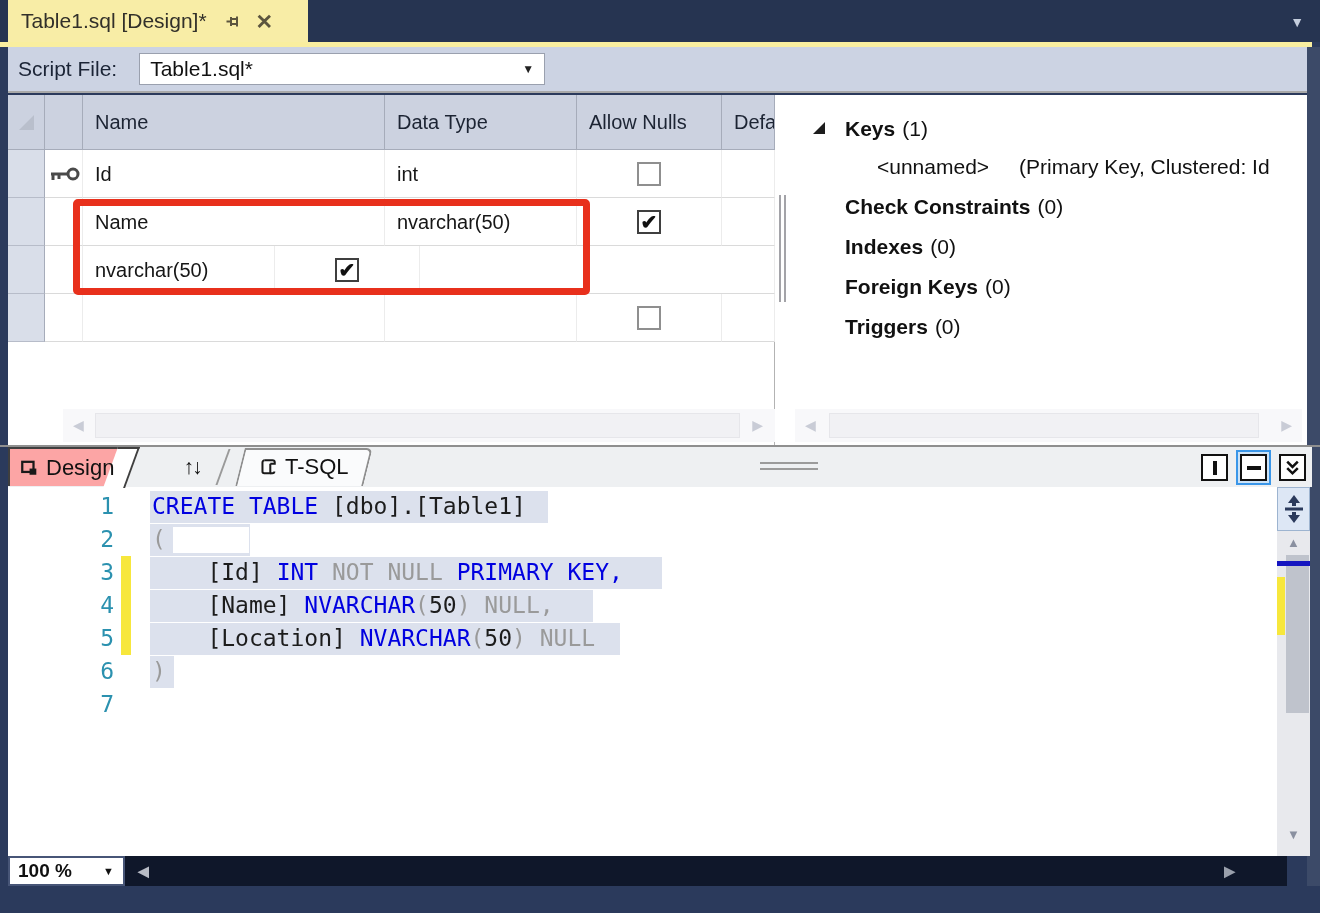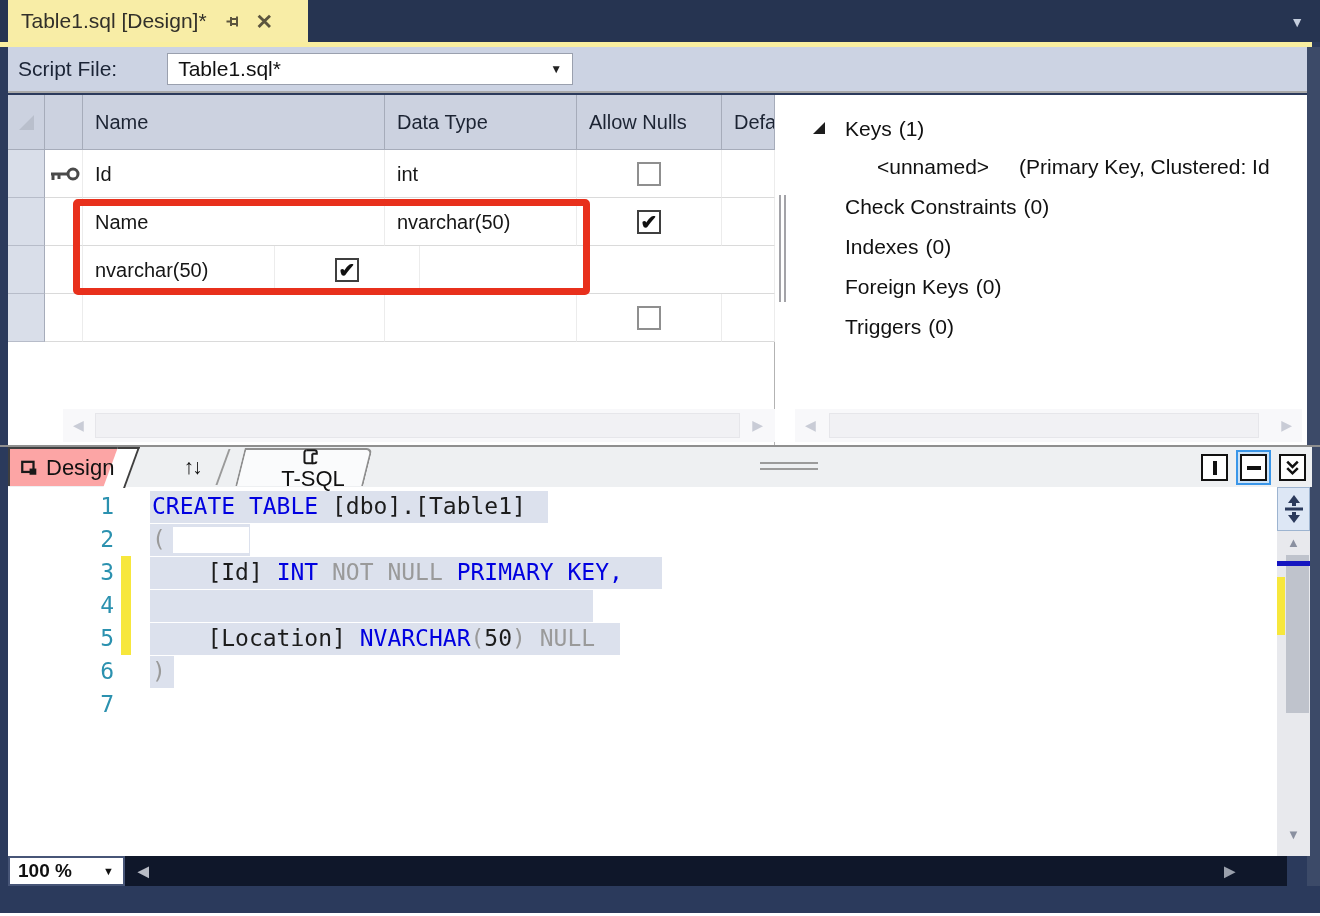--- a/index.html
+++ b/index.html
@@ -32,21 +32,21 @@
   .doc-tab{position:absolute;left:8px;top:0;width:300px;height:42px;background:var(--yellow-tab);
            display:flex;align-items:center;padding:0 10px 0 13px;}
   .doc-tab .title{font-size:21px;color:#32302a;white-space:nowrap;}
   .doc-tab .pin{margin-left:18px;display:flex;align-items:center;}
   .doc-tab .close{margin-left:14px;font-size:21px;font-weight:bold;color:#5c553e;line-height:1;}
   .yellow-line{position:absolute;left:0;top:42px;width:1312px;height:5px;background:#f9ee9f;}
   .tabstrip-chevron{position:absolute;right:16px;top:14px;font-size:14px;color:#c5cede;}
 
   
   .toolbar{position:absolute;left:8px;top:47px;width:1299px;height:46px;background:var(--toolbar);
-           display:flex;align-items:center;border-bottom:2px solid #a9a9a9;gap:28px;}
+           display:flex;align-items:center;border-bottom:2px solid #a9a9a9;}
   .toolbar .lbl{font-size:21px;color:#1b2436;margin-left:10px;}
   .combo{position:relative;width:406px;height:32px;background:#fff;border:1px solid #9aa0ae;
          margin-left:22px;display:flex;align-items:center;}
   .combo .val{font-size:21px;color:#111;margin-left:10px;}
   .combo .arr{position:absolute;right:10px;font-size:12px;color:#222;}
 
   
   .designer-pane{position:absolute;left:8px;top:95px;width:767px;height:350px;background:#fff;
                  border-right:1px solid #b3b3b3;}
   .grid{position:absolute;left:0;top:0;width:767px;}
@@ -79,21 +79,21 @@
            border:7px solid var(--red);border-radius:5px;z-index:6;}
   .pane-hscroll{position:absolute;left:0;bottom:3px;height:33px;background:#f8f8fa;}
   .pane-hscroll .sarr{position:absolute;top:8px;font-size:14px;color:#c9ccd6;}
   .pane-hscroll .sthumb{position:absolute;top:4px;height:25px;background:#f1f1f4;border:1px solid #e6e6ea;}
 
   .pane-splitter{position:absolute;left:775px;top:95px;width:15px;height:350px;background:#fff;}
   .grip-line{position:absolute;top:100px;width:2px;height:107px;background:#a3a3a8;}
 
   .props-pane{position:absolute;left:790px;top:95px;width:517px;height:350px;background:#fff;overflow:hidden;}
   .tree-row{position:absolute;left:0;height:27px;white-space:nowrap;font-size:21px;color:#111;}
-  .tree-row .b{font-weight:normal;}
+  .tree-row .b{font-weight:bold;}
   .tree-row .cnt{font-weight:normal;margin-left:7px;}
   .expander{position:absolute;width:0;height:0;border-bottom:12px solid #1d1d1d;border-left:12px solid transparent;}
 
   .right-strip{position:absolute;left:1307px;top:47px;width:13px;height:839px;background:#3c4a68;}
 
   .hsep{position:absolute;left:0;top:445px;width:1320px;height:2px;background:#8f8f8f;}
 
   
   .panel-strip{position:absolute;left:8px;top:447px;width:1304px;height:40px;background:var(--strip-bg);}
   .tab-content{position:relative;z-index:4;display:flex;align-items:center;height:100%;}
@@ -105,21 +105,21 @@
               transform:skewX(-20deg);transform-origin:100% 0;}
   .design-tab .tab-content{padding-left:10px;}
   .sort-tab{position:absolute;left:152px;top:0;width:64px;height:39px;z-index:2;}
   .sort-tab::after{content:"";position:absolute;right:0;top:2px;width:2px;height:36px;background:#9a9a9a;
               transform:skewX(-20deg);}
   .sort-tab .tab-content{justify-content:center;}
   .sort-glyph{font-size:21px;font-weight:bold;color:#111;letter-spacing:-2px;}
   .tsql-tab{position:absolute;left:232px;top:0;width:128px;height:39px;z-index:2;}
   .tsql-bg{position:absolute;inset:1px 0 0 0;background:#fafbfc;border:2px solid #8f8f8f;border-bottom:none;
            border-radius:0 6px 0 0;transform:skewX(-14deg);}
-  .tsql-tab .tab-content{padding-left:18px;flex-direction:column;}
+  .tsql-tab .tab-content{padding-left:18px;}
   .tab-icon{margin-right:8px;display:flex;align-items:center;}
   .strip-grip{position:absolute;left:752px;top:15px;width:58px;height:8px;
               border-top:2px solid #9b9b9b;border-bottom:2px solid #9b9b9b;}
   .split-btns{position:absolute;right:6px;top:3px;display:flex;align-items:center;gap:8px;}
   .sq-btn{width:27px;height:27px;border:2px solid #111;background:#fff;
           display:flex;align-items:center;justify-content:center;}
   .btn-hl{width:35px;height:35px;background:#cde3f7;border:2px solid #3a96e8;
           display:flex;align-items:center;justify-content:center;}
   .vbar{width:4px;height:14px;background:#111;}
   .hbar{width:14px;height:4px;background:#111;}
@@ -370,20 +370,21 @@
           <span class="code-text"><span class="t-gr">(</span></span>
         </div>
         <div class="code-line" style="top: 69px;">
           <span class="line-num">3</span>
           <div class="band" style="width: 512px;"></div>
           <span class="code-text"><span class="t-pl">    [Id] </span><span class="t-kw">INT</span><span class="t-gr"> NOT NULL </span><span class="t-kw">PRIMARY KEY,</span></span>
         </div>
         <div class="code-line" style="top: 102px;">
           <span class="line-num">4</span>
           <div class="band" style="width: 443px;"></div>
+          <span class="code-text"><span class="t-pl">    [Name] </span><span class="t-kw">NVARCHAR</span><span class="t-gr">(</span><span class="t-pl">50</span><span class="t-gr">) NULL,</span></span>
         </div>
         <div class="code-line" style="top: 135px;">
           <span class="line-num">5</span>
           <div class="band" style="width: 470px;"></div>
           <span class="code-text"><span class="t-pl">    [Location] </span><span class="t-kw">NVARCHAR</span><span class="t-gr">(</span><span class="t-pl">50</span><span class="t-gr">) NULL</span></span>
         </div>
         <div class="code-line" style="top: 168px;">
           <span class="line-num">6</span>
           <div class="band" style="width: 24px;"></div>
           <span class="code-text"><span class="t-gr">)</span></span>

